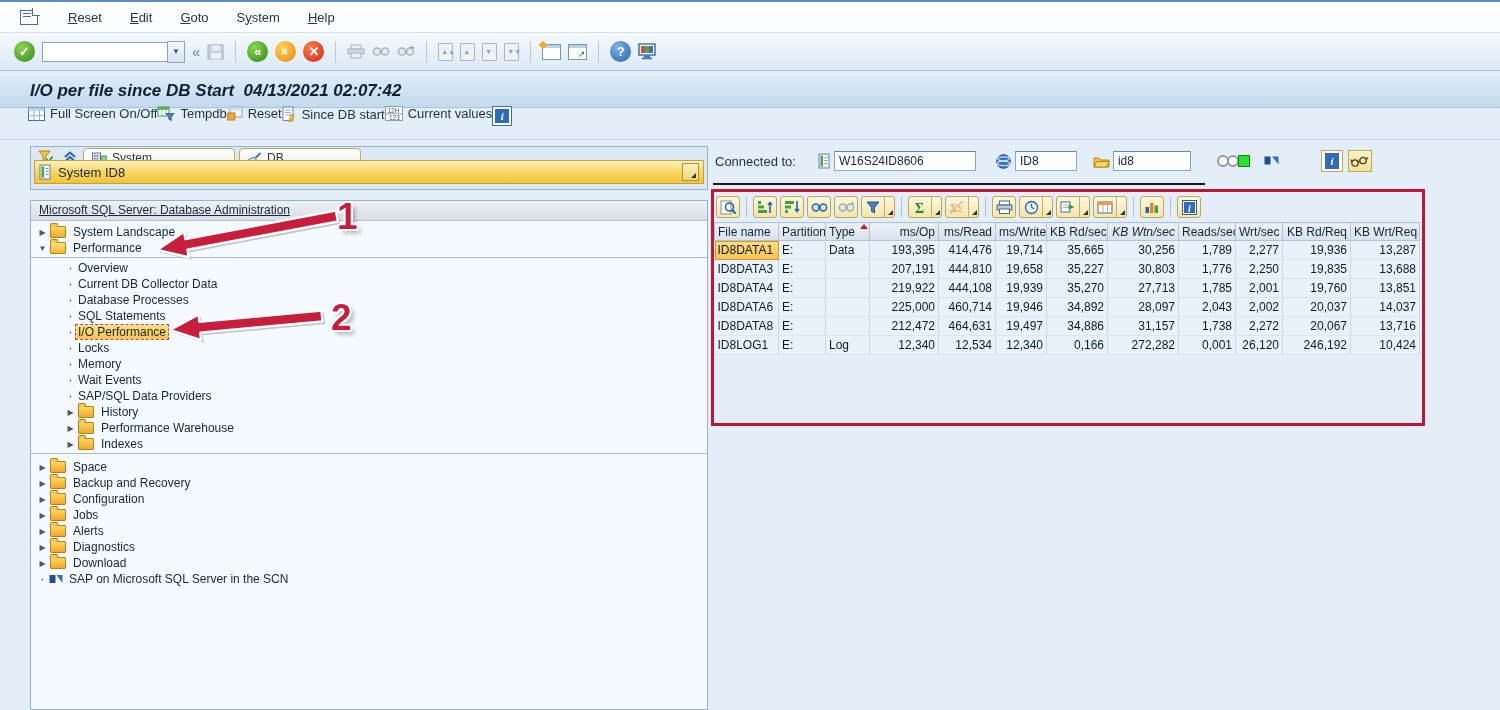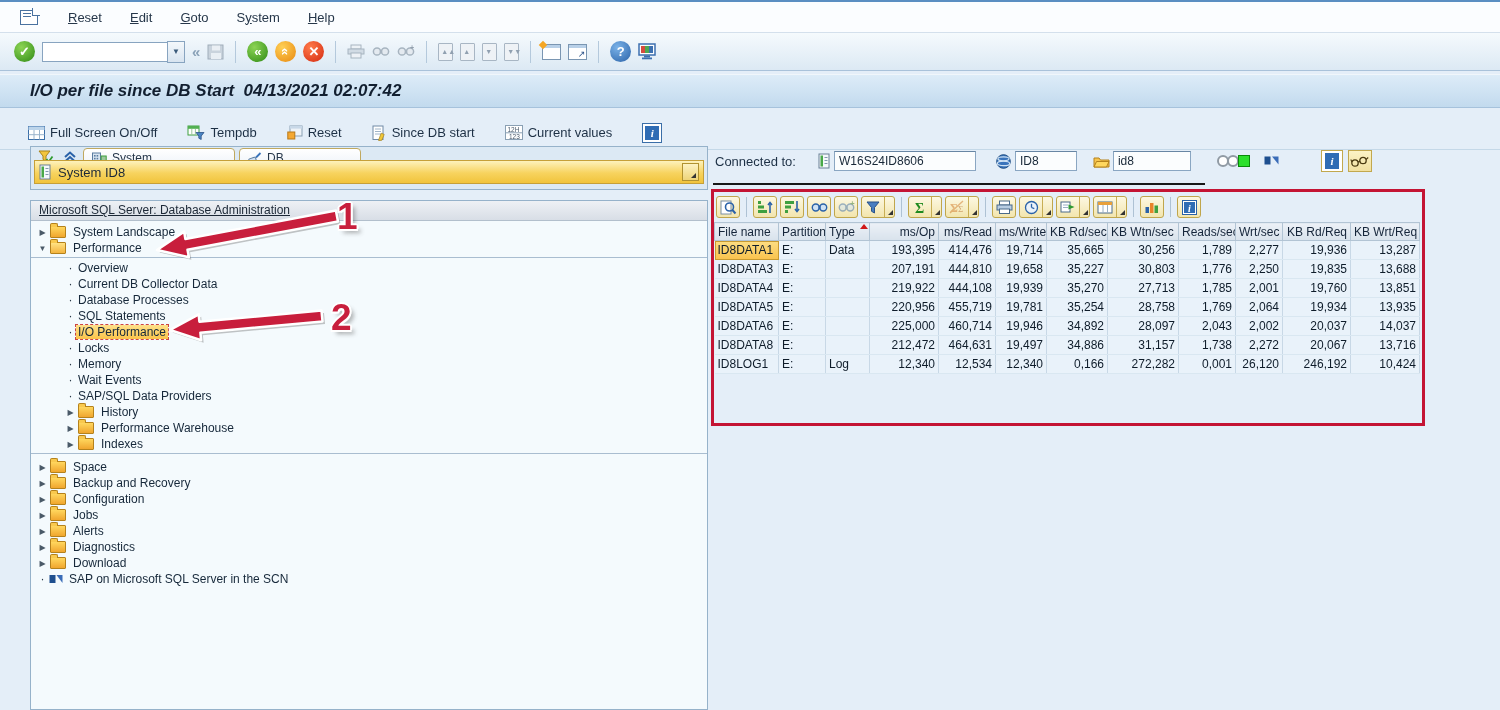--- a/index.html
+++ b/index.html
@@ -27,21 +27,21 @@
   .page-ico{width:13px;height:16px;background:#eef2f6;border:1px solid #a8b6c4;position:relative;flex:none;border-radius:1px;}
   .page-ico span{position:absolute;left:2px;top:4px;font-size:7px;color:#90a0b0;line-height:7px;}
   .win-ico{width:17px;height:14px;background:#fff;border:1px solid #7a96b2;position:relative;flex:none;}
   .win-ico::before{content:"";position:absolute;left:0;top:0;right:0;height:3px;background:#b8d0e8;}
   .star{position:absolute;left:-3px;top:-3px;width:6px;height:6px;background:#f5a623;transform:rotate(45deg);}
   .arrow-ne{position:absolute;right:1px;bottom:1px;font-size:9px;color:#2a5288;line-height:8px;}
   
   .titlebar{position:absolute;left:0;top:74px;width:100%;height:32px;background:linear-gradient(#ddecf8,#c2daee);border-top:1px solid #f0f6fb;border-bottom:1px solid #a6c2dc;display:flex;align-items:center;}
   .title-text{margin-left:30px;font-size:17px;font-weight:bold;font-style:italic;color:#121f30;white-space:pre;}
   
-  .appbar{position:absolute;left:0;top:116px;width:100%;height:34px;display:flex;align-items:center;gap:30px;padding-left:28px;box-sizing:border-box;border-bottom:1px solid #c4d8e8;}
+  .appbar{position:absolute;left:0;top:106px;width:100%;height:34px;display:flex;align-items:flex-start;padding-left:28px;box-sizing:border-box;border-bottom:1px solid #c4d8e8;}
   .abtn{display:flex;align-items:center;gap:5px;font-size:13px;color:#1d3045;cursor:default;}
   .info-btn{width:20px;height:20px;background:#fff;border:1px solid #3a6ea8;display:flex;align-items:center;justify-content:center;box-sizing:border-box;}
   .info-btn i{width:14px;height:14px;background:#2f6cb4;color:#fff;font-size:11px;font-weight:bold;font-family:"Liberation Serif",serif;display:flex;align-items:center;justify-content:center;font-style:italic;}
   
   .selector-box{position:absolute;left:30px;top:146px;width:678px;height:44px;border:1px solid #96b2ca;background:#dce9f4;box-sizing:border-box;}
   .mini-btn{position:absolute;top:2px;height:15px;display:flex;align-items:center;justify-content:center;}
   .tab{position:absolute;top:1px;height:26px;background:linear-gradient(#ffffff,#e7eef6);border:1px solid #c0a85e;border-radius:4px 4px 0 0;display:flex;align-items:flex-start;gap:5px;padding:2px 10px 0 8px;font-size:12px;color:#26374a;box-sizing:border-box;z-index:1;}
   .sysbar{position:absolute;left:3px;right:3px;top:13px;height:24px;background:linear-gradient(#fdf2bc,#f7d35e 55%,#f1c43c);border:1px solid #c6a038;display:flex;align-items:center;gap:7px;padding:0 4px;z-index:3;box-sizing:border-box;}
   .sysbar-label{font-size:13px;color:#1c2836;}
   .sysbar-dd{margin-left:auto;width:15px;height:16px;background:linear-gradient(#fcf2c2,#eed478);border:1px solid #b09230;position:relative;}
@@ -624,21 +624,21 @@
       </colgroup>
     <thead>
         <tr id="alvhead">
           <th style="text-align: left;">File name</th>
           <th style="text-align: left;">Partition</th>
           <th style="text-align: left;">Type<span class="sortmark"></span></th>
           <th style="text-align: right;">ms/Op</th>
           <th style="text-align: right;">ms/Read</th>
           <th style="text-align: left;">ms/Write</th>
           <th style="text-align: right;">KB Rd/sec</th>
-          <th style="text-align: left;">KB Wtn/sec</th>
+          <th style="text-align: right; font-style: italic;">KB Wtn/sec</th>
           <th style="text-align: right;">Reads/sec</th>
           <th style="text-align: right;">Wrt/sec</th>
           <th style="text-align: right;">KB Rd/Req</th>
           <th style="text-align: right;">KB Wrt/Req</th>
         </tr>
       </thead>
     <tbody id="alvbody">
         <tr>
           <td class="lead">ID8DATA1</td>
           <td>E:</td>
@@ -675,34 +675,20 @@
           <td class="num">444,108</td>
           <td class="num">19,939</td>
           <td class="num">35,270</td>
           <td class="num">27,713</td>
           <td class="num">1,785</td>
           <td class="num">2,001</td>
           <td class="num">19,760</td>
           <td class="num">13,851</td>
         </tr>
         <tr>
-          <td>ID8DATA5</td>
-          <td>E:</td>
-          <td></td>
-          <td class="num">220,956</td>
-          <td class="num">455,719</td>
-          <td class="num">19,781</td>
-          <td class="num">35,254</td>
-          <td class="num">28,758</td>
-          <td class="num">1,769</td>
-          <td class="num">2,064</td>
-          <td class="num">19,934</td>
-          <td class="num">13,935</td>
-        </tr>
-        <tr>
           <td>ID8DATA6</td>
           <td>E:</td>
           <td></td>
           <td class="num">225,000</td>
           <td class="num">460,714</td>
           <td class="num">19,946</td>
           <td class="num">34,892</td>
           <td class="num">28,097</td>
           <td class="num">2,043</td>
           <td class="num">2,002</td>

